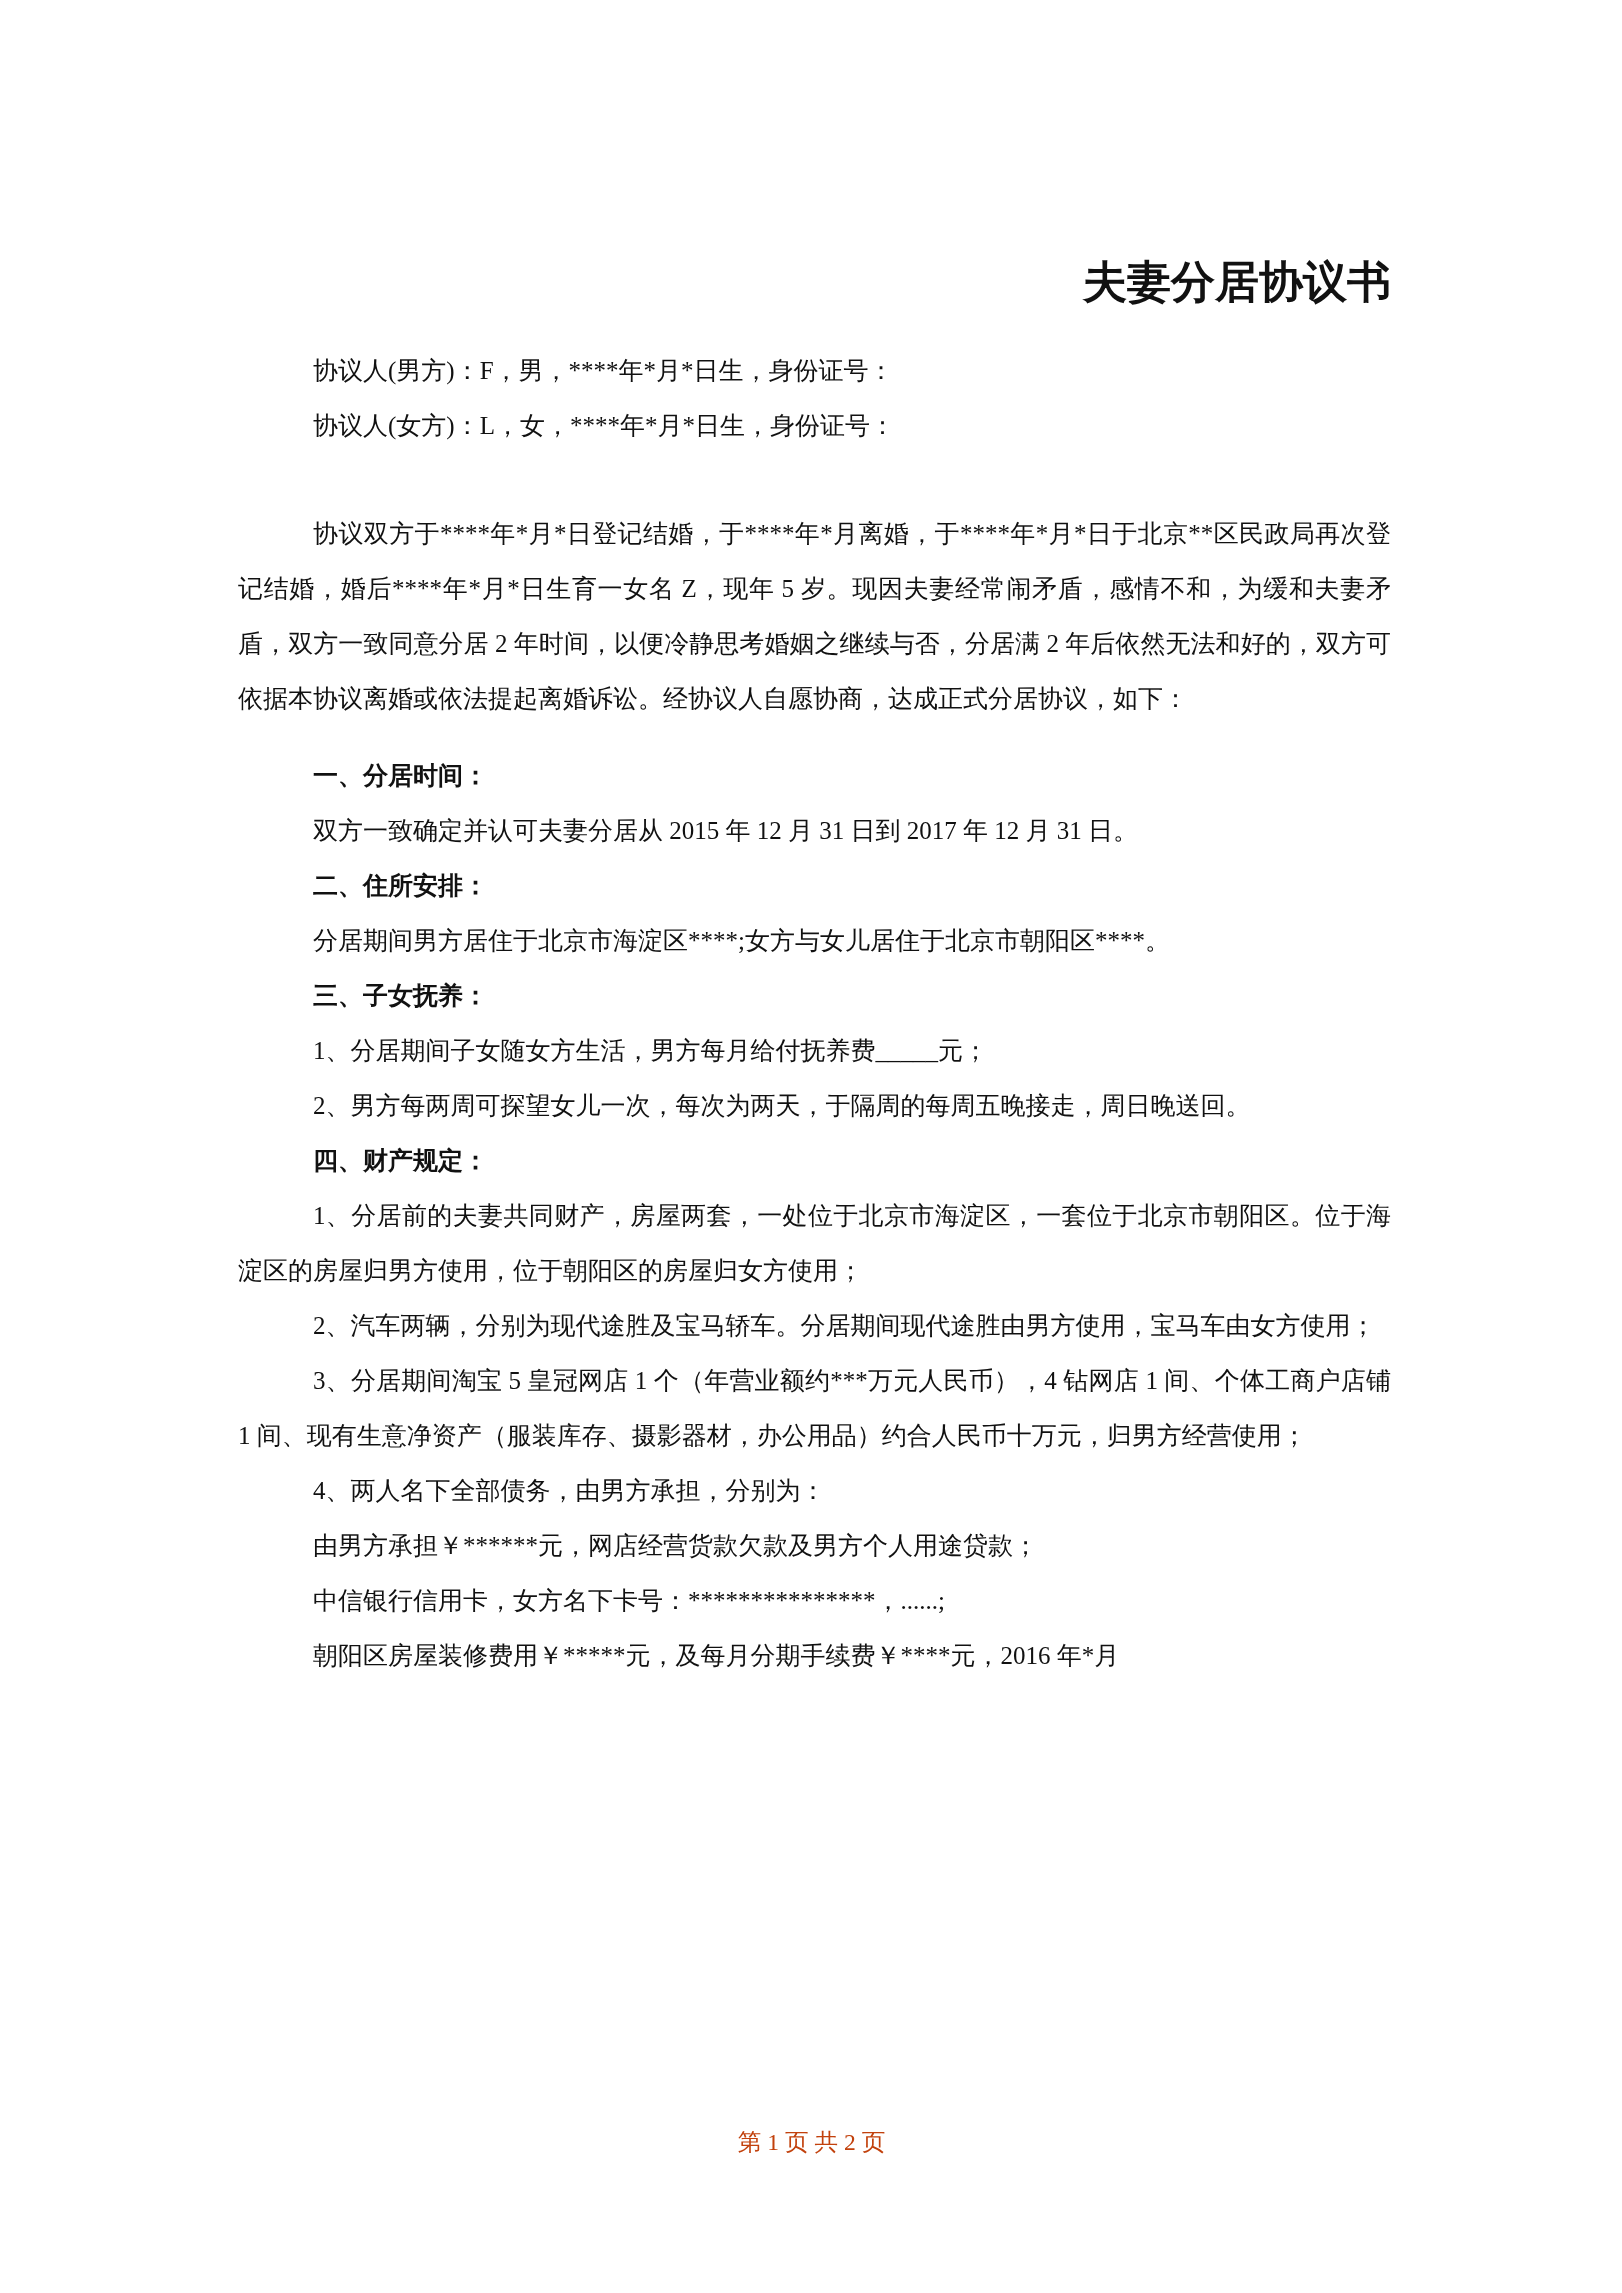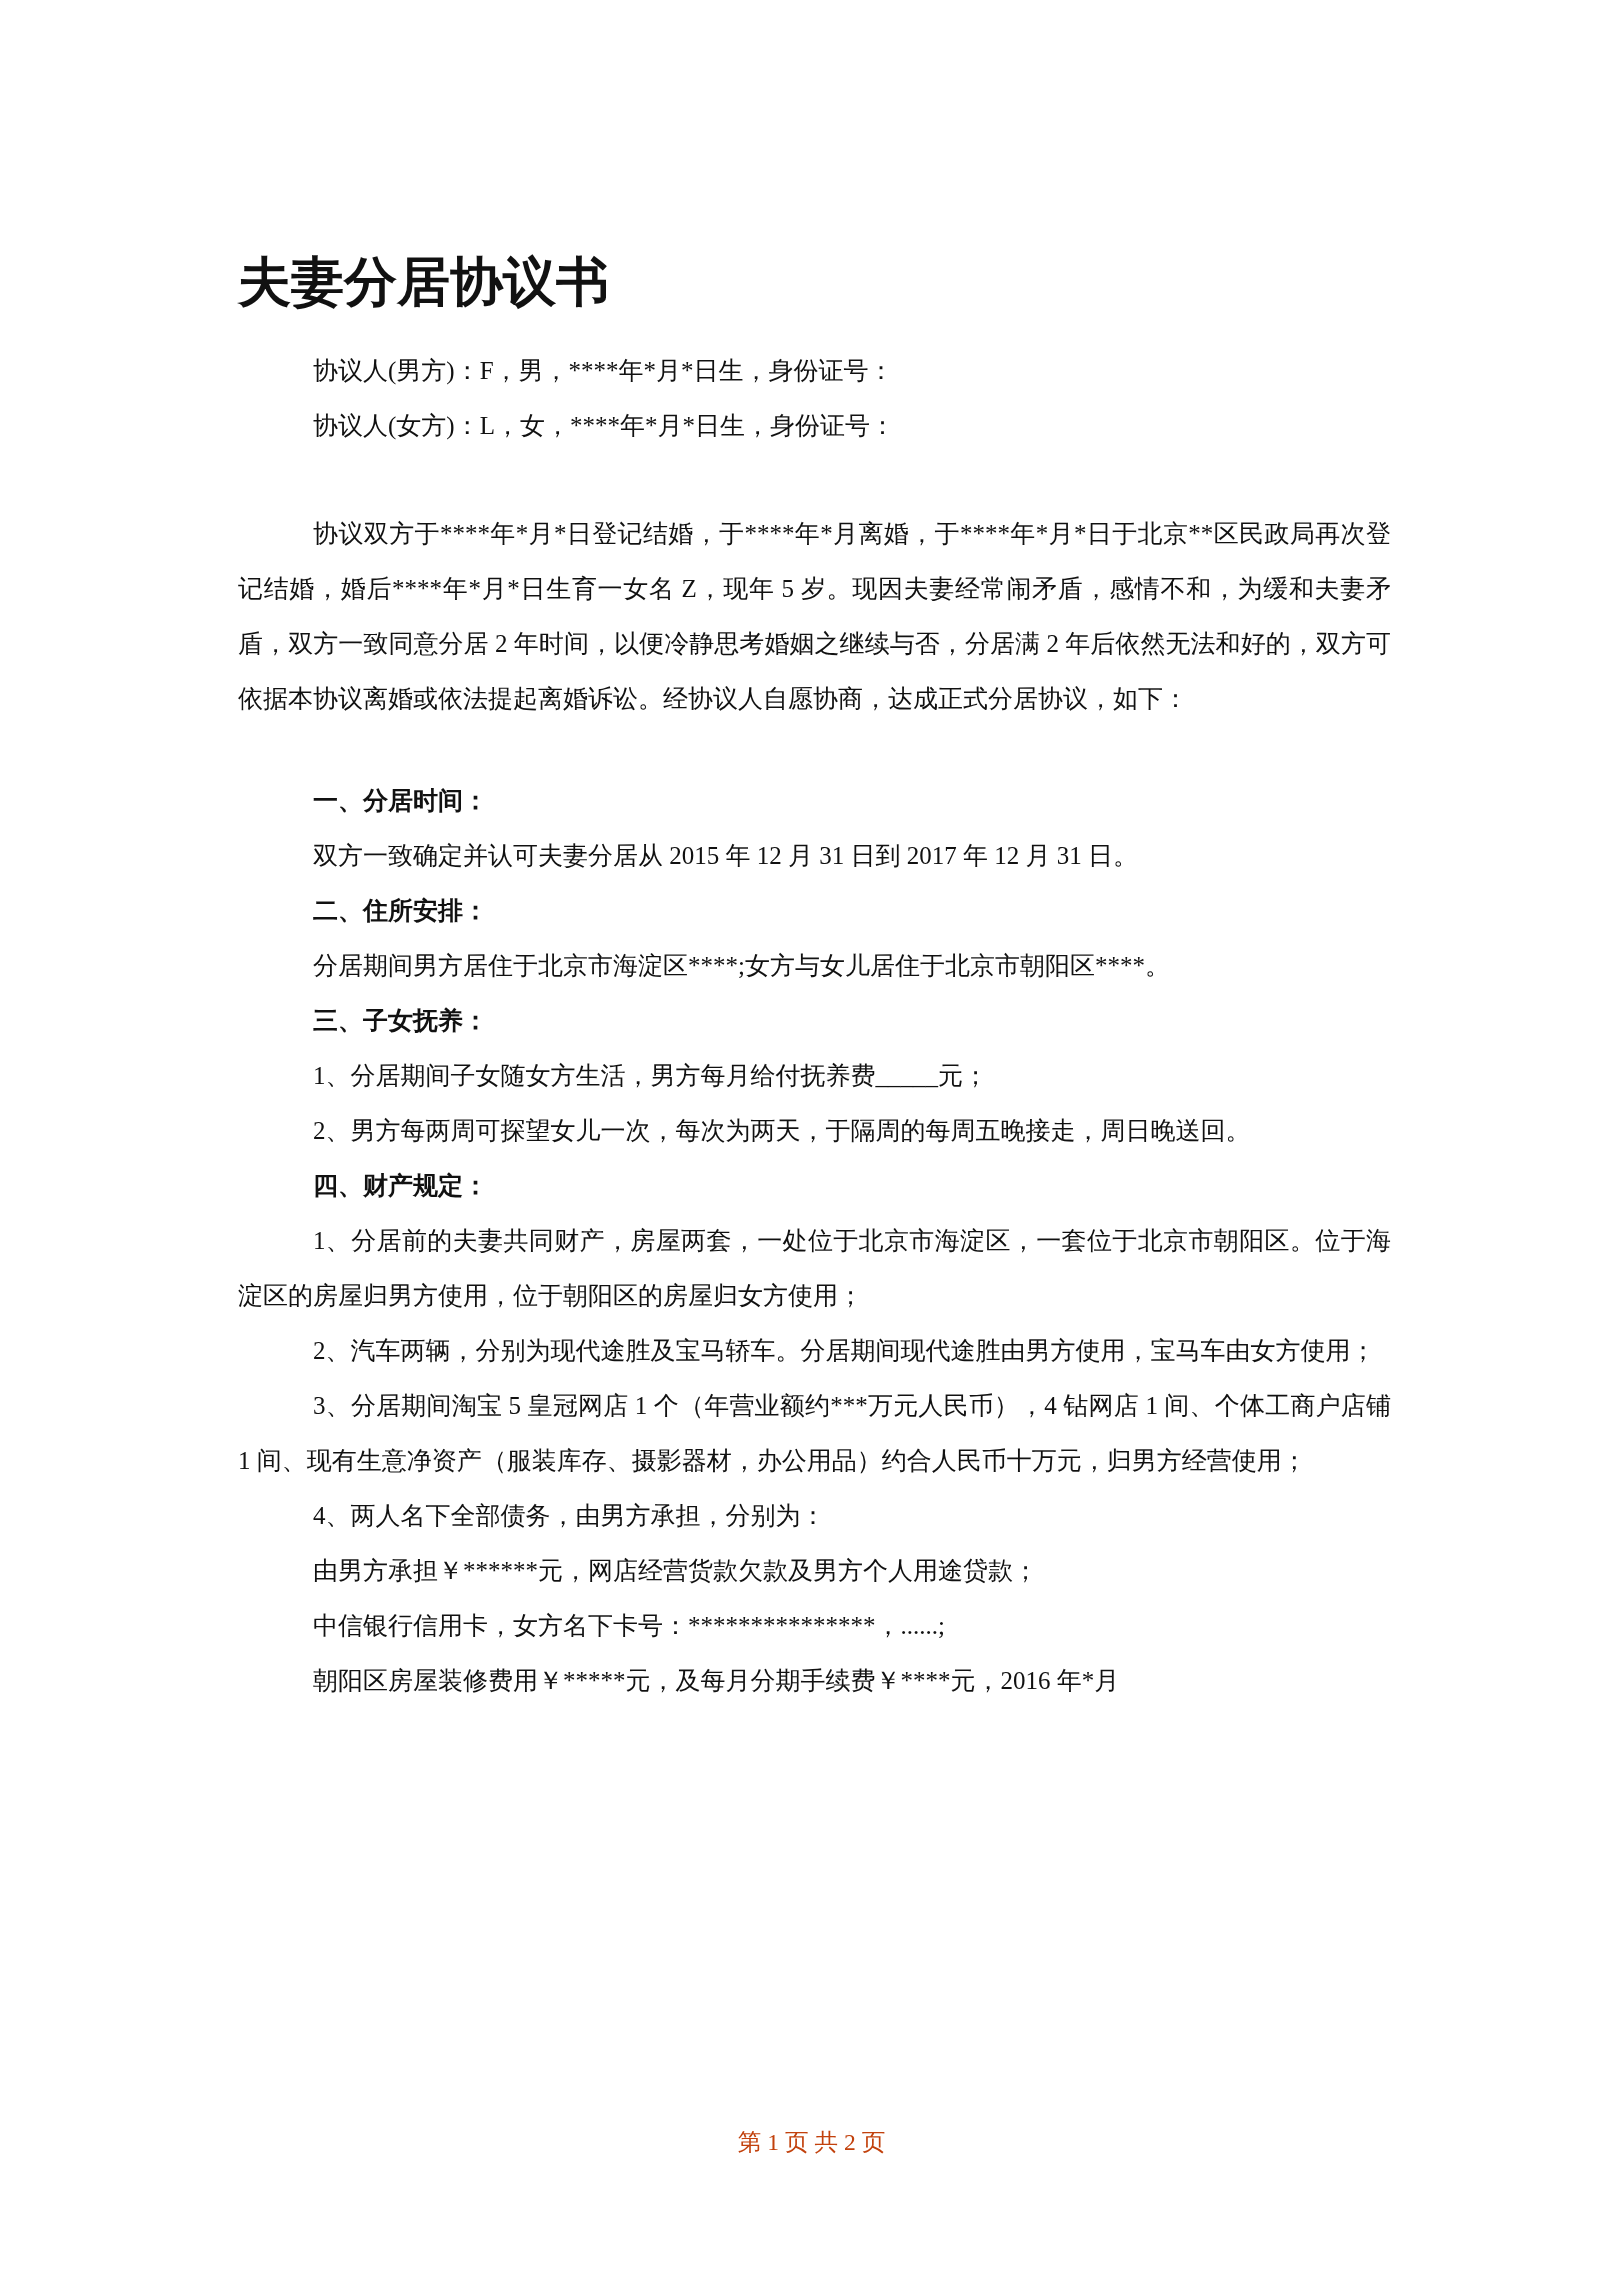--- a/index.html
+++ b/index.html
@@ -17,37 +17,37 @@
     overflow: hidden;
   }
   .content {
     position: absolute;
     left: 238px;
     top: 255px;
     width: 1153px;
   }
   .doc-title {
     margin: 0 0 33px 0;
-    font-size: 53px;
+    font-size: 44px;
     line-height: 55px;
     font-weight: 700;
-    text-align: left;
+    text-align: right;
     text-indent: 0;
   }
   .line, .para, .heading {
     margin: 0;
     font-size: 25px;
     line-height: 55px;
     text-align: justify;
     text-indent: 75px;
     word-break: break-word;
   }
   .intro {
     margin-top: 53px;
-    margin-bottom: 47px;
+    margin-bottom: 22px;
   }
   .heading {
     font-weight: 700;
   }
   .footer {
     position: absolute;
     top: 2127px;
     left: 0;
     width: 100%;
     text-align: center;

